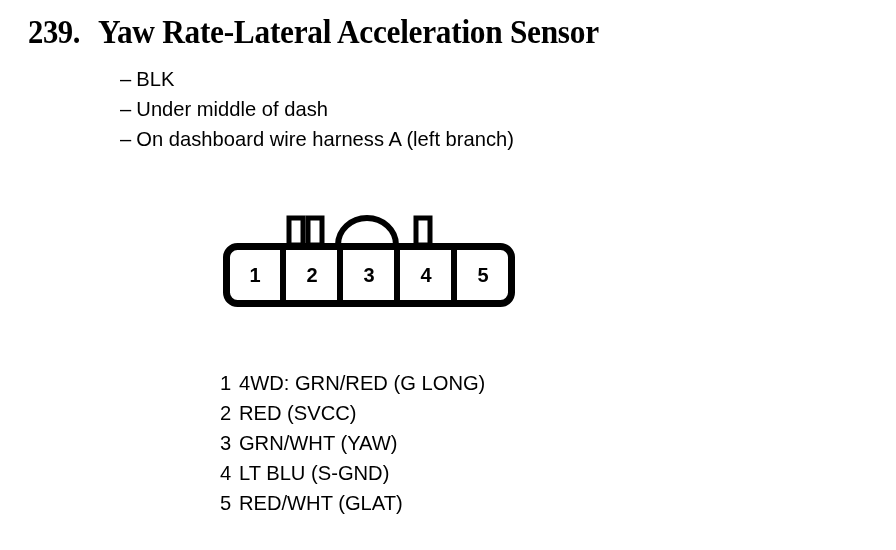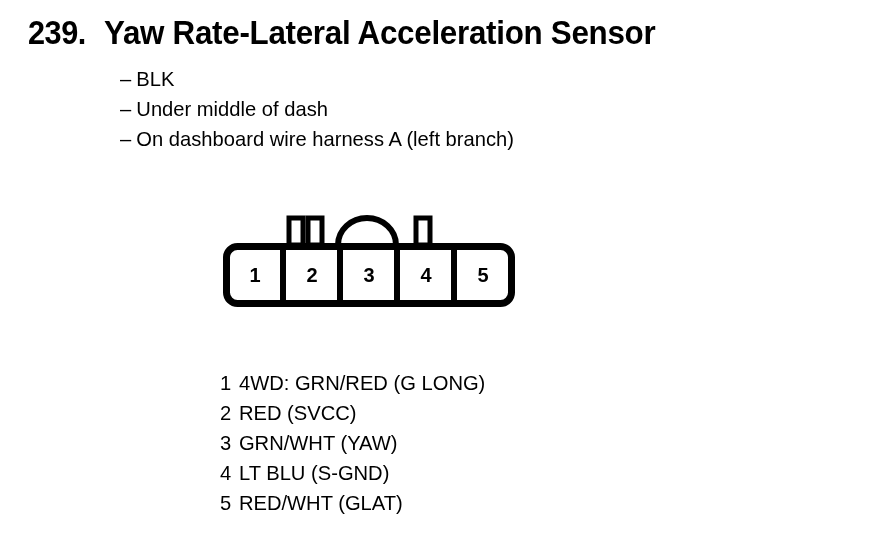--- a/index.html
+++ b/index.html
@@ -19,20 +19,21 @@
   }
 
   
   #page-heading {
     position: absolute;
     left: 28px;
     top: 14px;
     display: flex;
     align-items: baseline;
     white-space: nowrap;
+    font-family: Liberation Serif, serif;
   }
   #page-heading .heading-number {
     font-size: 33px;
     font-weight: bold;
     letter-spacing: -0.5px;
     transform: scaleX(0.93);
     transform-origin: left bottom;
   }
   #page-heading .heading-title {
     font-size: 33px;

